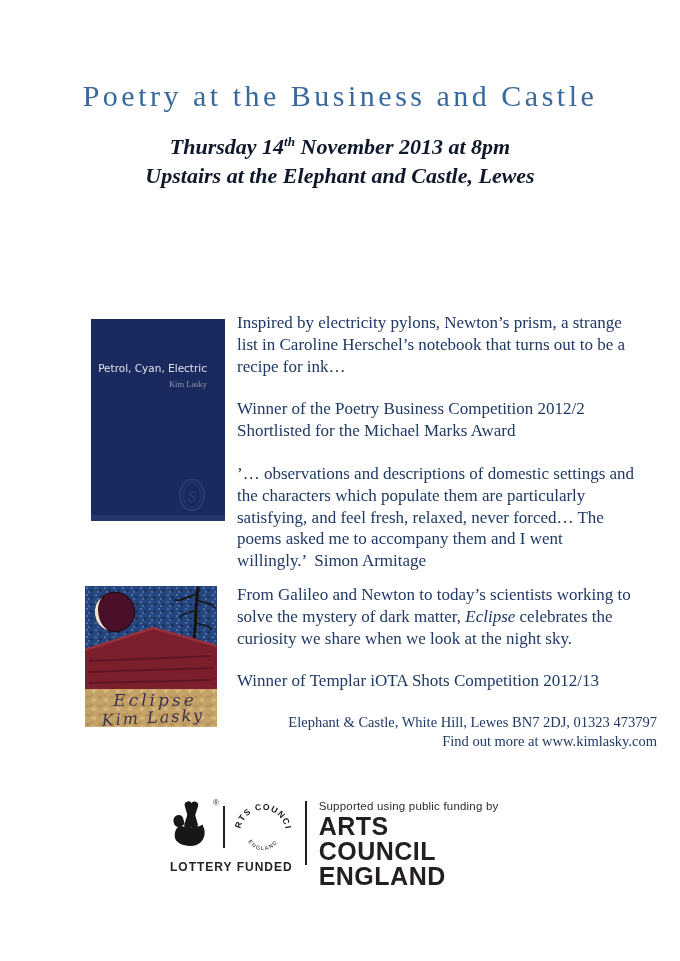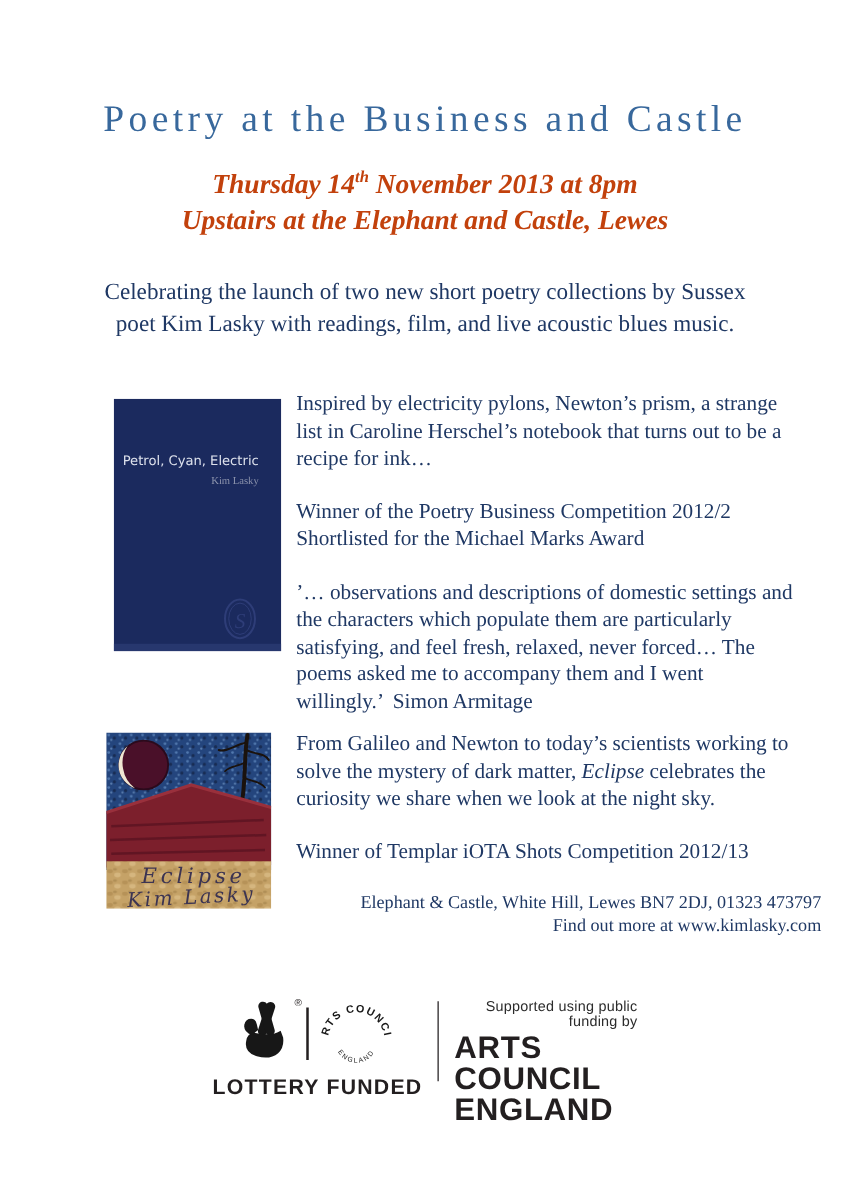--- a/index.html
+++ b/index.html
@@ -20,21 +20,21 @@
     letter-spacing:3.5px;
     color:#38689c;
     font-weight:500;
     white-space:nowrap;
   }
   .subtitle{
     position:absolute;top:132px;left:0;width:100%;
     text-align:center;
     font-weight:bold;font-style:italic;
     font-size:22px;line-height:29px;
-    color:#c2410c;
+    color:#0f172a;
   }
   .subtitle sup{font-size:60%;line-height:0;}
   .intro{
     position:absolute;top:221px;left:0;width:100%;
     text-align:center;
     font-size:18.5px;line-height:26px;
     color:#1f3864;
   }
   .intro span{display:block;}
   
@@ -58,44 +58,40 @@
     font-family:"Liberation Sans", sans-serif;
     color:#231f20;
   }
   .left-cluster{display:flex;flex-direction:column;align-items:center;}
   .cluster-row{display:flex;align-items:center;height:56px;}
   .hand-wrap{position:relative;padding-right:10px;}
   .reg-mark{position:absolute;top:-2px;right:2px;font-size:8px;color:#231f20;}
   .mini-divider{width:2px;height:42px;background:#231f20;margin:0 9px 0 2px;}
   .lottery-label{
     margin-top:5px;
-    font-size:17px;font-weight:bold;letter-spacing:1px;
+    font-size:12px;font-weight:bold;letter-spacing:1px;
     white-space:nowrap;
   }
   .tall-divider{width:2px;height:64px;background:#231f20;margin:2px 12px 0 12px;}
   .right-block{padding-top:1px;text-align:left;}
-  .supported{font-size:11.5px;color:#2b2b2b;margin-bottom:2px;letter-spacing:0.2px;text-align:right;}
+  .supported{font-size:11.5px;color:#2b2b2b;margin-bottom:2px;letter-spacing:0.2px;}
   .org{font-size:25px;font-weight:bold;line-height:25px;letter-spacing:0.5px;color:#231f20;}
 </style>
 </head>
 <body>
 
 <div class="page">
 
   <div class="title">Poetry at the Business and Castle</div>
 
   <div class="subtitle">
     <span><span>Thursday 14</span><sup>th</sup><span> November 2013 at 8pm</span></span><br>
     <span>Upstairs at the Elephant and Castle, Lewes</span>
   </div>
 
-  <div class="intro">
-    <span>Celebrating the launch of two new short poetry collections by Sussex</span>
-    <span>poet Kim Lasky with readings, film, and live acoustic blues music.</span>
-  </div>
 
   <svg class="cover1" viewBox="0 0 134 202" xmlns="http://www.w3.org/2000/svg">
     <rect x="0" y="0" width="134" height="202" fill="#1b2a5e"></rect>
     <rect x="0" y="196" width="134" height="6" fill="#27376e"></rect>
     <text x="116" y="53" text-anchor="end" font-family="DejaVu Sans, sans-serif" font-size="10.5" fill="#dde1ec">Petrol, Cyan, Electric</text>
     <text x="116" y="68" text-anchor="end" font-family="Liberation Serif, serif" font-size="8.5" fill="#8d94ad">Kim Lasky</text>
     <g>
       <ellipse cx="101" cy="176" rx="12" ry="15.5" fill="none" stroke="#2e3d78" stroke-width="1.6"></ellipse>
       <ellipse cx="101" cy="176" rx="9" ry="12.5" fill="none" stroke="#2e3d78" stroke-width="0.8"></ellipse>
       <text x="101" y="183" text-anchor="middle" font-family="Liberation Serif, serif" font-style="italic" font-size="17" fill="#2e3d78">S</text>

